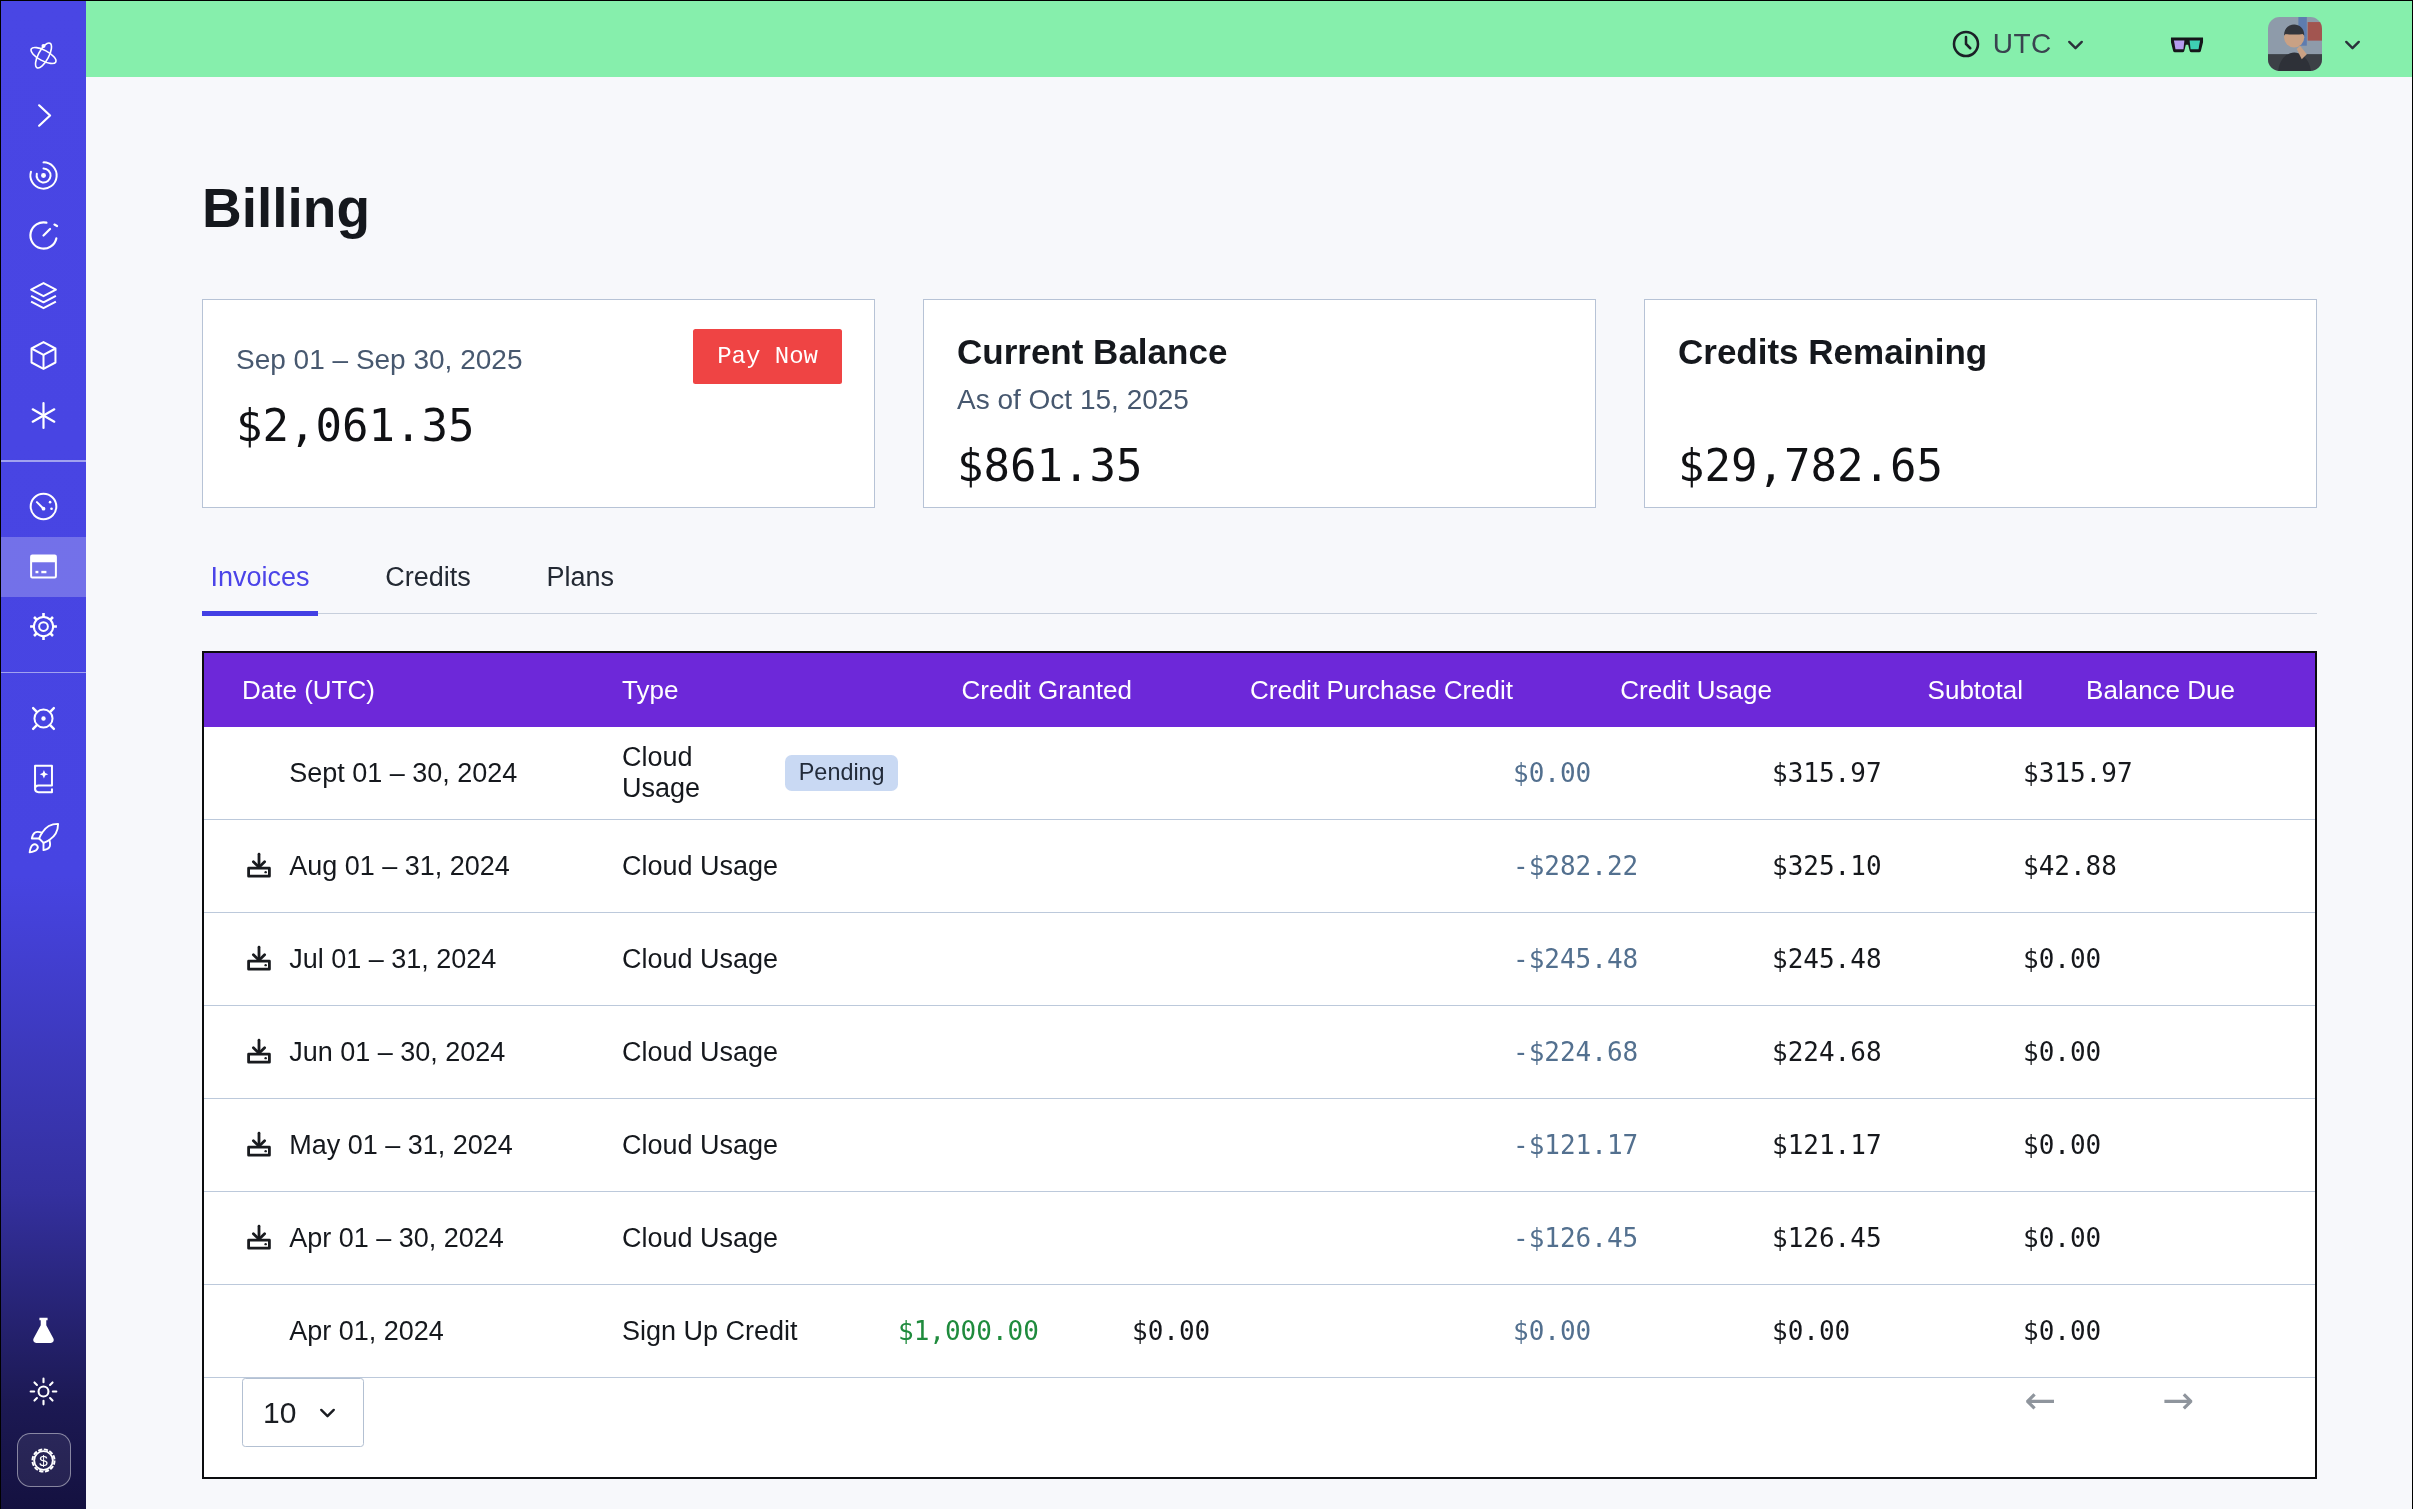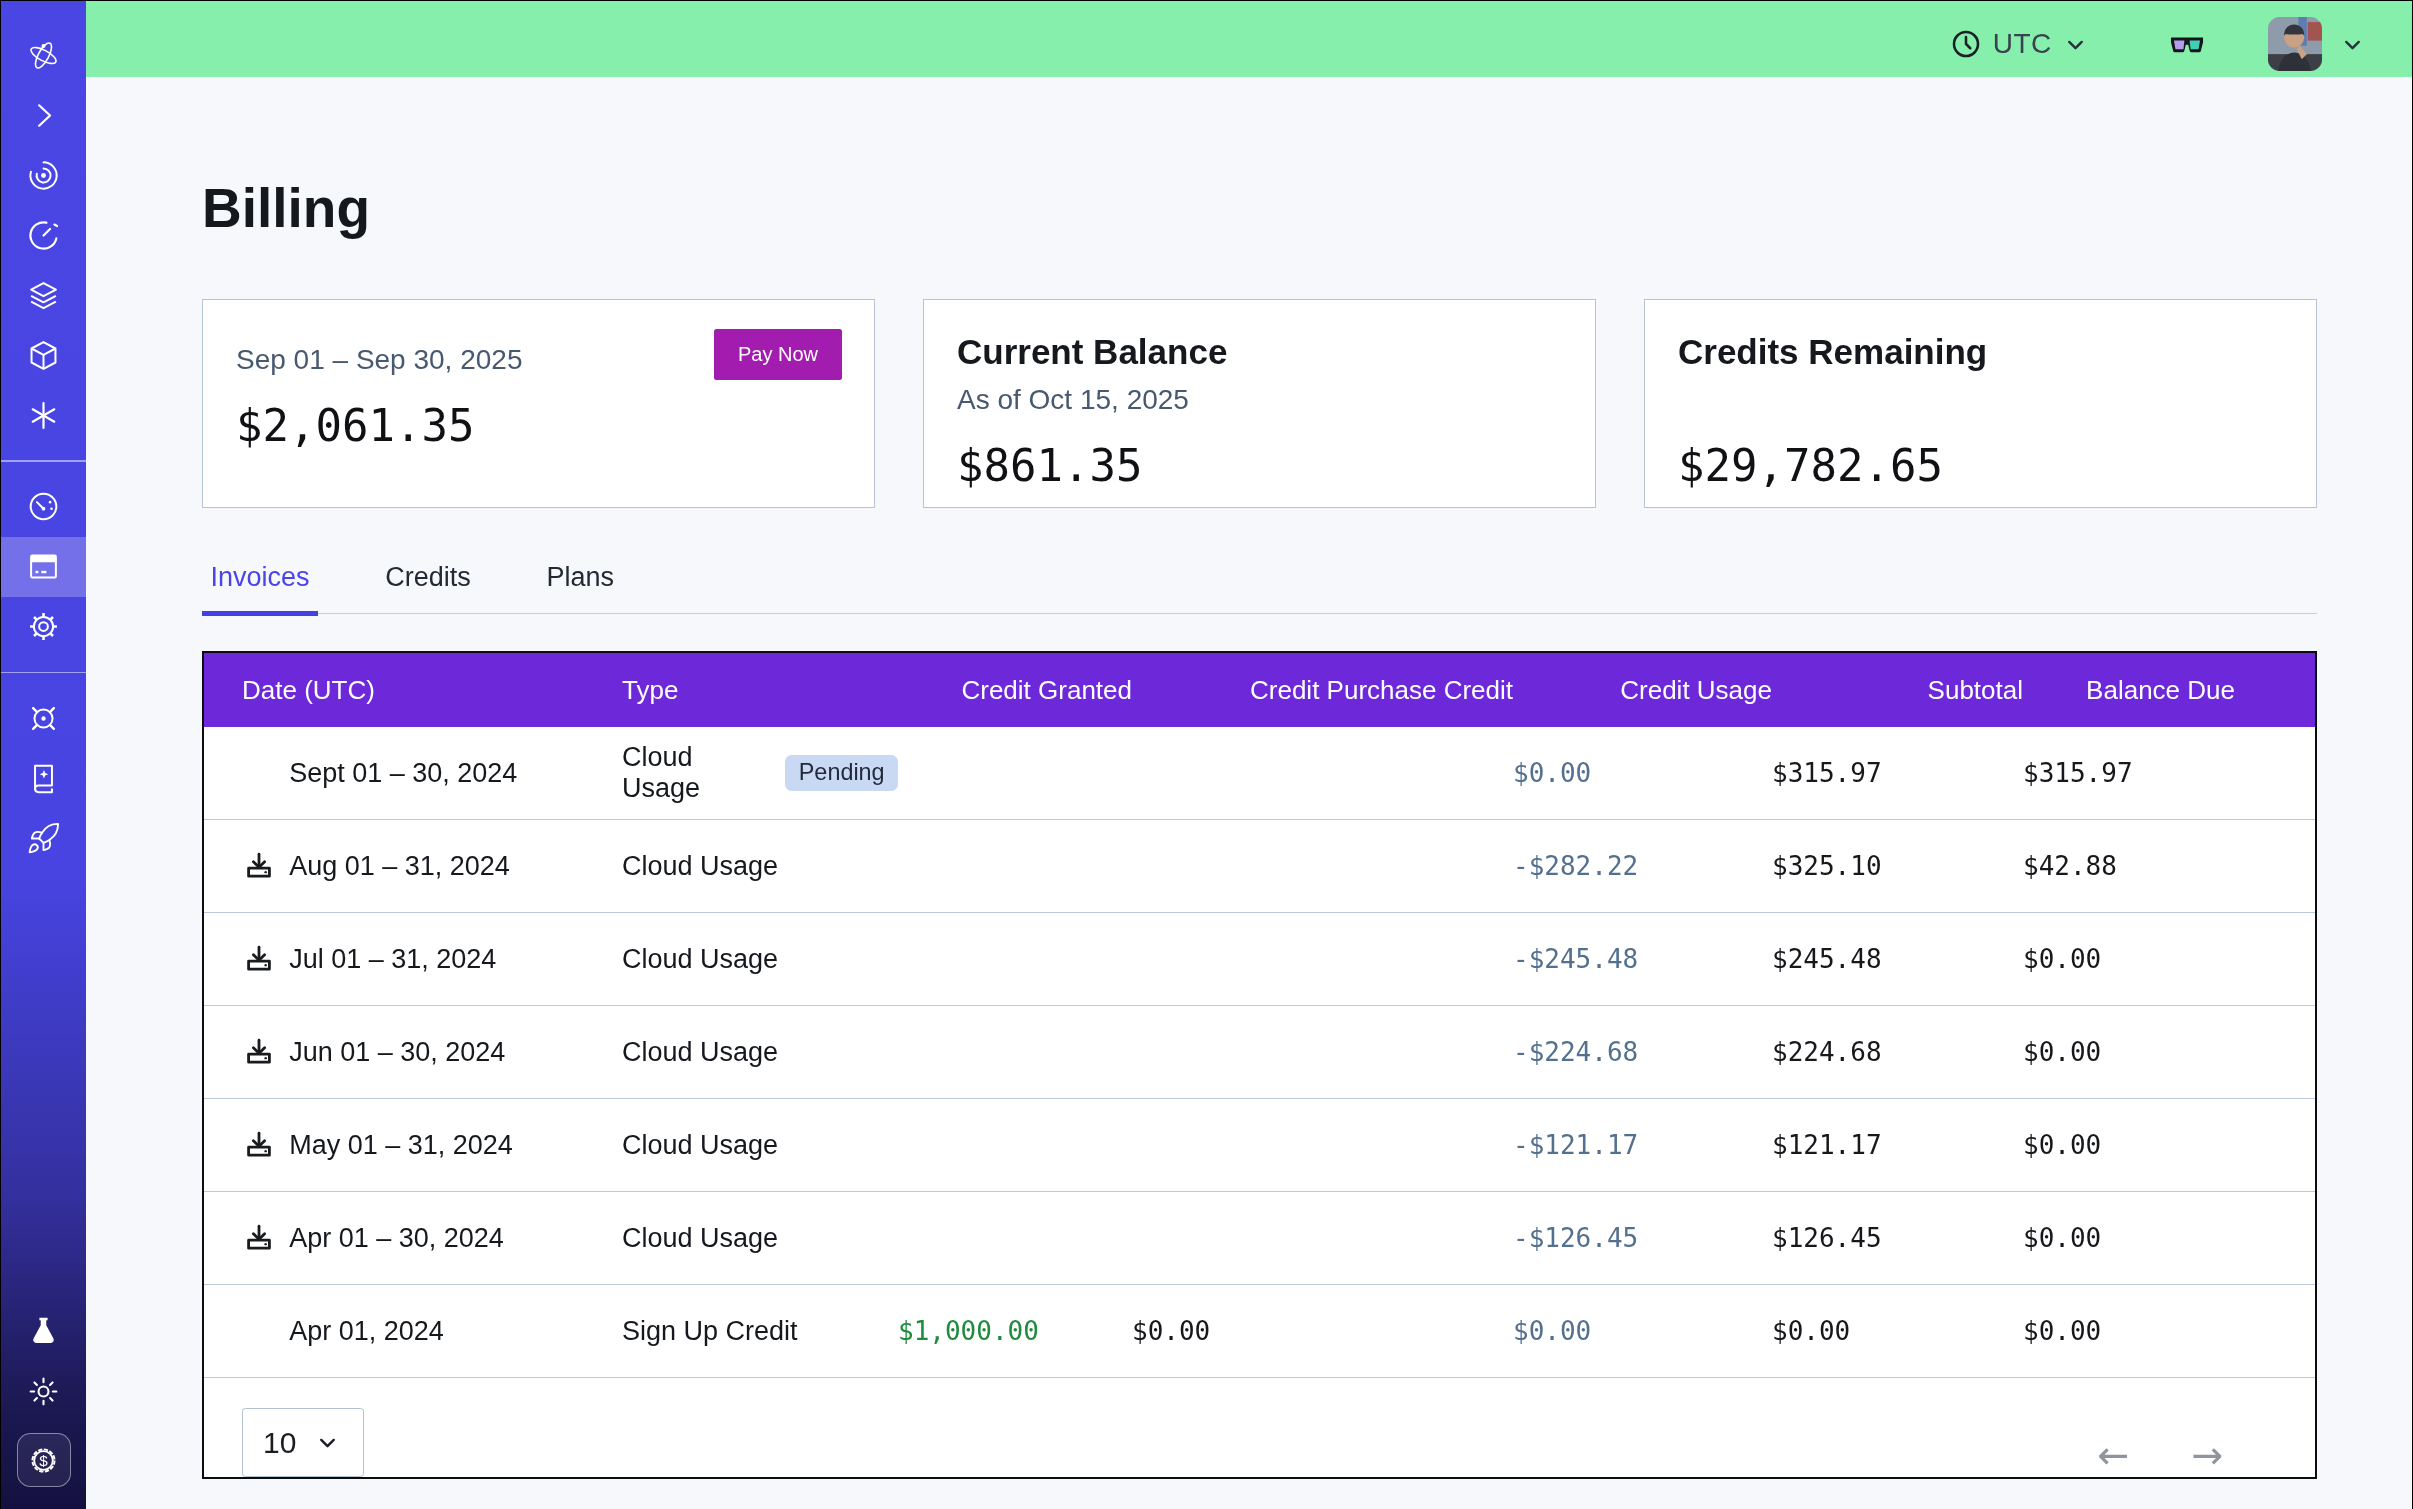--- a/index.html
+++ b/index.html
@@ -33,22 +33,22 @@
 
   
   .content { position:absolute; left:85px; top:76px; right:0; bottom:0; background:#F7F8FB; }
   .page-title { font-size:55px; font-weight:700; color:#15181D; margin:99px 0 0 116px; letter-spacing:0; }
 
   .cards { display:flex; gap:48px; margin:59px 95px 0 116px; }
   .card { flex:1; height:209px; background:#fff; border:1.7px solid #B7C3D6; padding:32px 33px; position:relative; }
   .card-title { font-size:35px; font-weight:700; color:#15181D; }
   .card-sub { font-size:28px; color:#47586F; margin-top:11.7px; min-height:33px; }
   .card-amt { font-family:"DejaVu Sans Mono", monospace; font-size:44px; color:#101114; margin-top:23.4px; }
-  .pay-btn { position:absolute; top:28.5px; right:32px; background:#a21caf; color:#fff; font-size:20px;
-    padding:14.2px 24px; border:none; border-radius:2.5px; cursor:pointer; font-family:Liberation Sans, sans-serif; }
+  .pay-btn { position:absolute; top:28.5px; right:32px; background:#ef4444; color:#fff; font-size:24px;
+    padding:14.2px 24px; border:none; border-radius:2.5px; cursor:pointer; font-family:Liberation Mono, monospace; }
 
   .tabs { display:flex; gap:0; margin:54px 95px 0 116px; border-bottom:1.7px solid #C7CFDC; }
   .tab { font-size:27px; font-weight:500; color:#232933; padding:0 8.4px 20px 8.4px; margin-right:59px; cursor:pointer; position:relative; }
   .tab.active { color:#4B44E8; }
   .tab.active::after { content:""; position:absolute; left:0; right:0; bottom:-2.5px; height:5px; background:#4340E4; }
 
   
   .table-card { margin:37px 95px 0 116px; background:#fff; border:2.5px solid #0B0C0E; }
   .t-head, .t-row { display:grid; grid-template-columns:418px 276px 234px 381px 259px 251px 1fr; align-items:center; padding-right:80px; }
   .t-head { background:#6d28d9; color:#fff; height:74px; font-size:26px; font-weight:500; }
@@ -57,21 +57,21 @@
   .th-date, .c-datecell { padding-left:38px; }
   .c-datecell { display:flex; align-items:center; gap:14.2px; }
   .dl-slot { width:33px; height:33px; flex:none; display:flex; align-items:center; justify-content:center; cursor:pointer; }
   .c-type { display:flex; align-items:center; gap:11px; }
   .badge { background:#C9D9F3; color:#222B3A; font-size:23.4px; padding:6.7px 13.4px; border-radius:6.7px; line-height:1; }
   .num { text-align:left; font-family:"DejaVu Sans Mono", monospace; font-size:26px; color:#16181C; }
   .num.usage { color:#53708F; }
   .num.granted { color:#1F8B3D; }
   .th-r { text-align:right; }
 
-  .t-foot { height:99px; display:flex; align-items:flex-end; padding:0 82px 0 38px; }
+  .t-foot { height:99px; display:flex; align-items:flex-start; padding:0 111px 0 38px;gap:44px; }
   .page-size { display:flex; align-items:center; gap:18.4px; border:1.7px solid #B3C0D2; border-radius:3.3px;
     padding:0 20px; height:69px; min-width:122px; background:#fff; cursor:pointer; }
   .page-size span { font-size:30px; color:#1A1D22; }
   .foot-spacer { flex:1; }
   .pg-arrow { font-family:"DejaVu Sans", sans-serif; font-size:38px; color:#8F959D; cursor:pointer; padding:0 10px; }
   .pg-arrow.prev { margin-right:42px; }
 </style>
 </head>
 <body>
 

